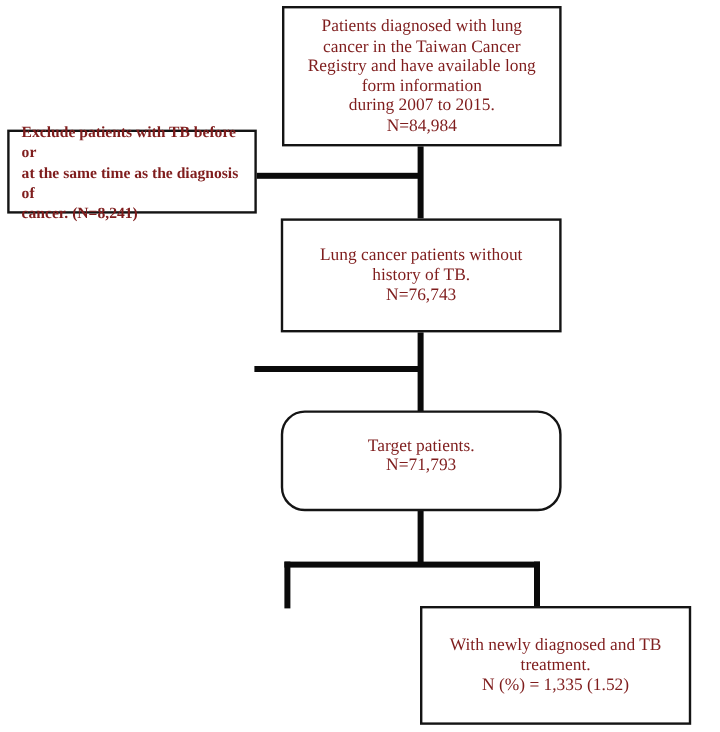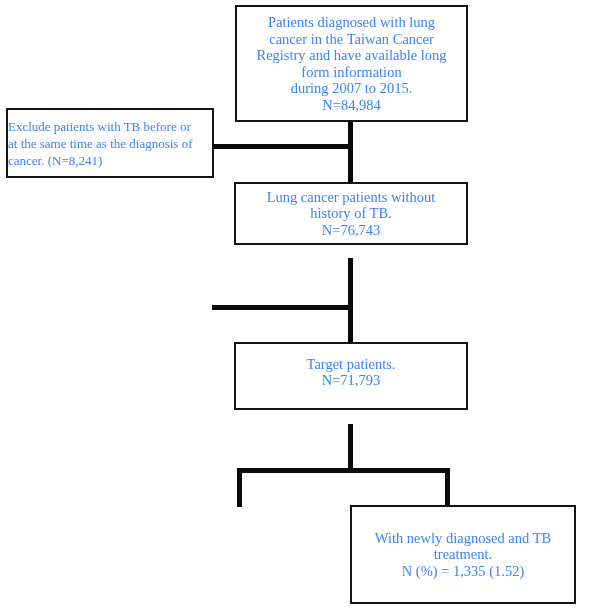--- a/index.html
+++ b/index.html
@@ -20,46 +20,48 @@
     position: absolute;
     box-sizing: border-box;
     border: 2px solid #141414;
     background: #ffffff;
     display: flex;
     align-items: center;
     justify-content: center;
   }
   .node .txt {
     white-space: pre-line;
-    color: #3b82f6;
+    color: #7f1d1d;
   }
   .node.center-text .txt {
     text-align: center;
     font-size: 14.5px;
     line-height: 16.5px;
   }
   .node.left-text {
     justify-content: flex-start;
   }
   .node.left-text .txt {
     text-align: left;
     font-size: 13px;
     line-height: 17px;
+    padding-left: 10px;
     padding-right: 4px;
+    font-weight: bold;
   }
   .line {
     position: absolute;
     background: #0a0a0a;
   }
   
   #box-source      { left: 235px; top: 5px;   width: 233px; height: 117px; }
   #box-exclude1    { left: 6px;   top: 108px; width: 208px; height: 70px;  }
-  #box-no-tb       { left: 234px; top: 182px; width: 234px; height: 63px;  }
+  #box-no-tb       { left: 234px; top: 182px; width: 234px; height: 95px;  }
   #box-exclude2    { left: 6px;   top: 268px; width: 208px; height: 69px;  }
-  #box-target      { left: 234px; top: 342px; width: 234px; height: 68px;  }
+  #box-target      { left: 234px; top: 342px; width: 234px; height: 84px; border-radius: 20px;  }
   #box-without-tb  { left: 95px;  top: 505px; width: 226px; height: 99px;  }
   #box-with-tb     { left: 350px; top: 505px; width: 226px; height: 99px;  }
   #box-target .txt { position: relative; top: -4px; }
   
   #line-v1            { left: 348px; top: 120px; width: 5px;   height: 64px; }
   #line-exclude1-h    { left: 212px; top: 144px; width: 138px; height: 5px; }
   #line-v2            { left: 348px; top: 258px; width: 5px;   height: 86px; }
   #line-exclude2-h    { left: 212px; top: 305px; width: 138px; height: 5px; }
   #line-v3            { left: 348px; top: 424px; width: 5px;   height: 46px; }
   #line-branch-h      { left: 237px; top: 468px; width: 213px; height: 5px; }

